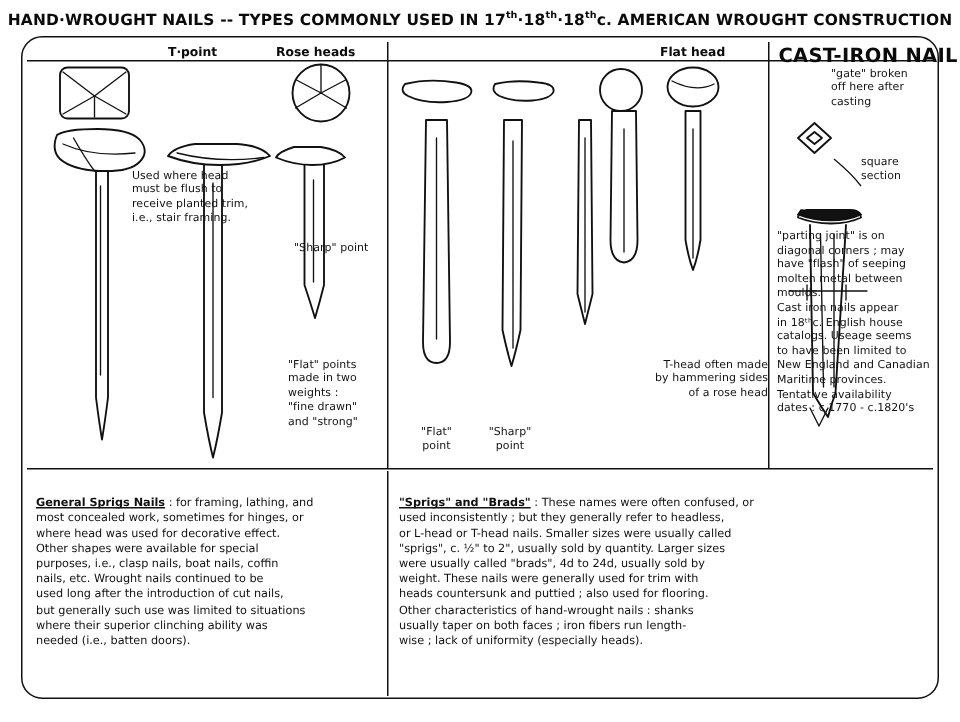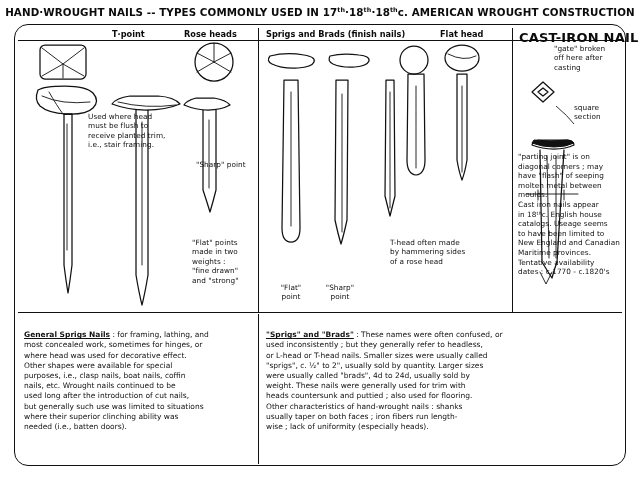--- a/index.html
+++ b/index.html
@@ -88,21 +88,20 @@
   <div class="hline" style="left:18px;top:40px;width:604px;"></div>
 
   <div class="hline" style="left:18px;top:312px;width:604px;"></div>
 
   <div class="vline" style="left:258px;top:28px;height:284px;"></div>
   <div class="vline" style="left:512px;top:28px;height:284px;"></div>
   <div class="vline" style="left:258px;top:314px;height:150px;"></div>
 
   <div class="hdr" style="left:112px;top:29px;">T·point</div>
   <div class="hdr" style="left:184px;top:29px;">Rose heads</div>
-  <div class="hdr" style="left:266px;top:29px;">Sprigs and Brads  (finish nails)</div>
   <div class="hdr" style="left:440px;top:29px;">Flat head</div>
   <div class="hdr small" style="left:519px;top:30px;">CAST-IRON NAIL</div>
 
   <svg style="position:absolute;left:18px;top:40px;" width="500" height="275">
 
     <g>
       <rect class="ink" x="22" y="5" width="46" height="34" rx="5"></rect>
       <path class="ink-thin" d="M24 8 L45 24 L66 8"></path>
       <path class="ink-thin" d="M24 36 L45 24 L66 36"></path>
       <path class="ink-thin" d="M45 24 L45 38"></path>
@@ -219,21 +218,21 @@
 weights :
 "fine drawn"
 and "strong"</div>
 
   <div class="hand" style="left:268px;top:283px;width:46px;text-align:center;">"Flat"
 point</div>
 
   <div class="hand" style="left:316px;top:283px;width:48px;text-align:center;">"Sharp"
 point</div>
 
-  <div class="hand" style="left:390px;top:238px;width:122px;">T-head often made
+  <div class="hand" style="left:390px;top:238px;width:122px;text-align:right;">T-head often made
 by hammering sides
 of a rose head</div>
 
 
   <div class="hand" style="left:554px;top:44px;width:82px;">"gate" broken
 off here after
 casting</div>
 
   <div class="hand" style="left:574px;top:103px;width:56px;">square
 section</div>

